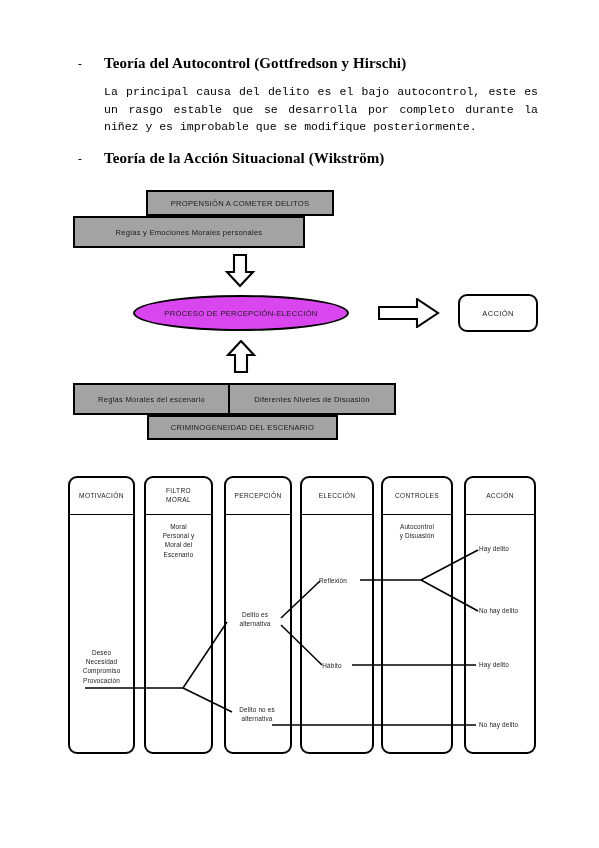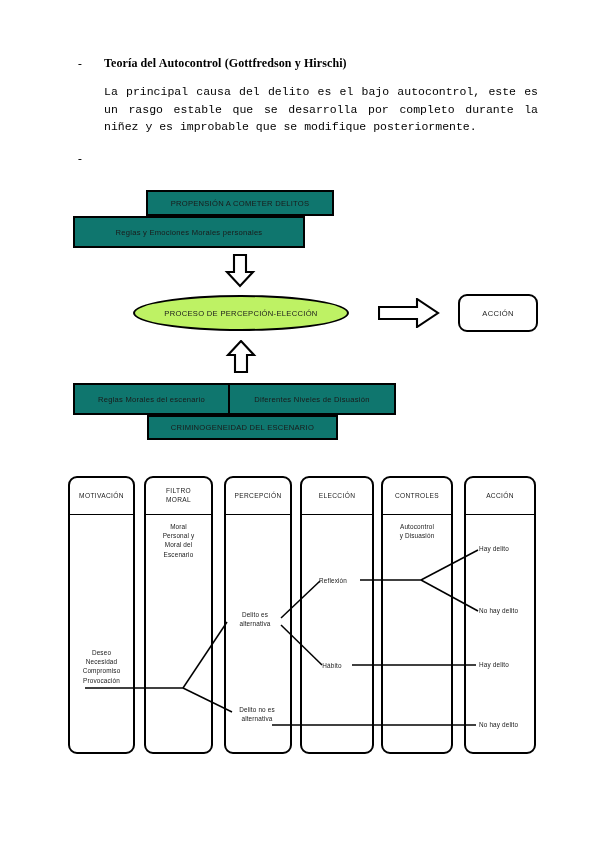--- a/index.html
+++ b/index.html
@@ -12,42 +12,42 @@
     overflow:hidden;
     position:relative;
   }
   .page{position:absolute;inset:0;}
 
   
   .section{position:absolute;}
   .bullet-row{display:flex;align-items:flex-start;}
   .dash{width:26px;flex:0 0 26px;font-size:11.5px;line-height:16px;}
   .heading{
-    font-weight:bold;font-size:12px;line-height:16px;
+    font-weight:bold;font-size:15px;line-height:16px;
     font-family:"Liberation Serif", serif;letter-spacing:.1px;
   }
   .para{
     font-size:11.5px;line-height:17.5px;text-align:justify;
     font-family:Liberation Mono, monospace;
     text-indent:0;
   }
 
   
   #diagram1{position:absolute;left:0;top:175px;width:599px;height:280px;}
   .dbox{
-    position:absolute;border:2px solid #000;background:#0f766e;
+    position:absolute;border:2px solid #000;background:#a3a3a3;
     display:flex;align-items:center;justify-content:center;text-align:center;
     font-family:"Liberation Sans", sans-serif;color:#1a1a1a;
     box-sizing:border-box;
   }
   .lbl-sm{font-size:7.6px;letter-spacing:.25px;}
 
   .ellipse{
     position:absolute;border:2.2px solid #000;border-radius:50%;
-    background:#bef264;display:flex;align-items:center;justify-content:center;
+    background:#d946ef;display:flex;align-items:center;justify-content:center;
     font-family:"Liberation Sans", sans-serif;font-size:7.6px;letter-spacing:.3px;
     color:#1a1a1a;box-sizing:border-box;
   }
   .rounded{
     position:absolute;border:2.2px solid #000;border-radius:9px;background:#fff;
     display:flex;align-items:center;justify-content:center;
     font-family:"Liberation Sans", sans-serif;font-size:7.6px;letter-spacing:.3px;
     color:#1a1a1a;box-sizing:border-box;
   }
   .arrow{position:absolute;}
@@ -80,20 +80,21 @@
     <div class="bullet-row">
       <div class="dash">-</div>
       <div class="heading">Teoría del Autocontrol (Gottfredson y Hirschi)</div>
     </div>
     <div class="para" style="margin-left:26px;margin-top:12px;width:434px;">La principal causa del delito es el bajo autocontrol, este es un rasgo estable que se desarrolla por completo durante la niñez y es improbable que se modifique posteriormente.</div>
   </div>
 
   <div class="section" style="left:78px;top:150px;width:460px;">
     <div class="bullet-row">
       <div class="dash">-</div>
+      <div class="heading">Teoría de la Acción Situacional (Wikström)</div>
     </div>
   </div>
 
   <div id="diagram1">
 
     <div class="dbox lbl-sm" style="left:146px;top:15px;width:188px;height:26px;">PROPENSIÓN A COMETER DELITOS</div>
 
     <div class="dbox lbl-sm" style="left:73px;top:41px;width:232px;height:32px;">Reglas y Emociones Morales personales</div>
 
     <svg class="arrow" style="left:224px;top:79px;" width="32" height="34" viewBox="0 0 32 34">

